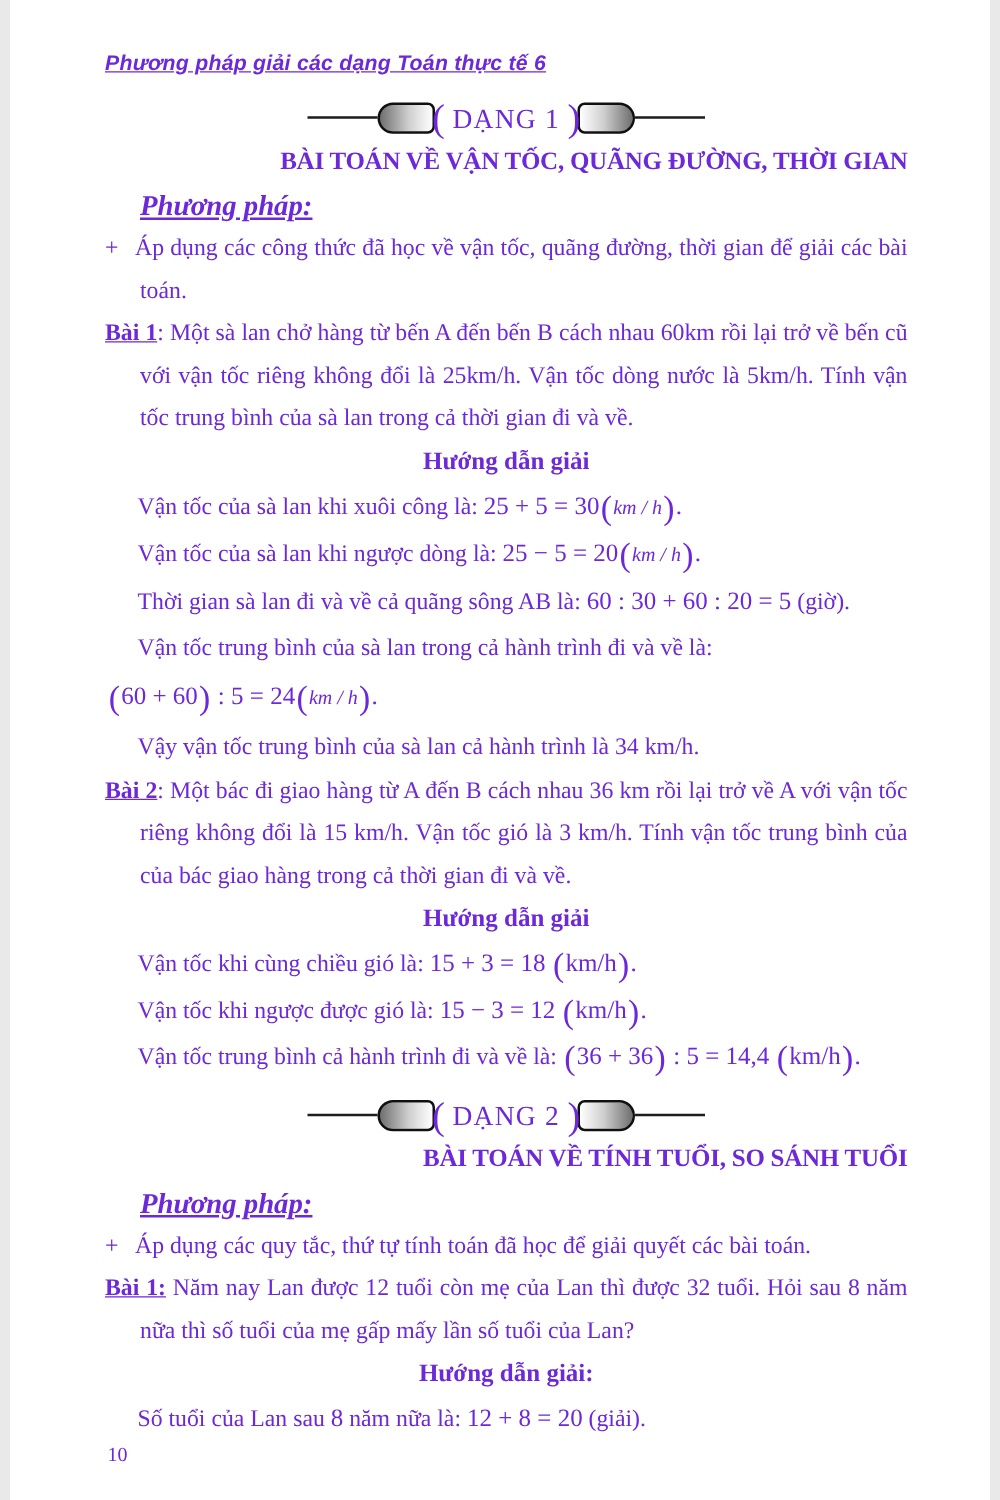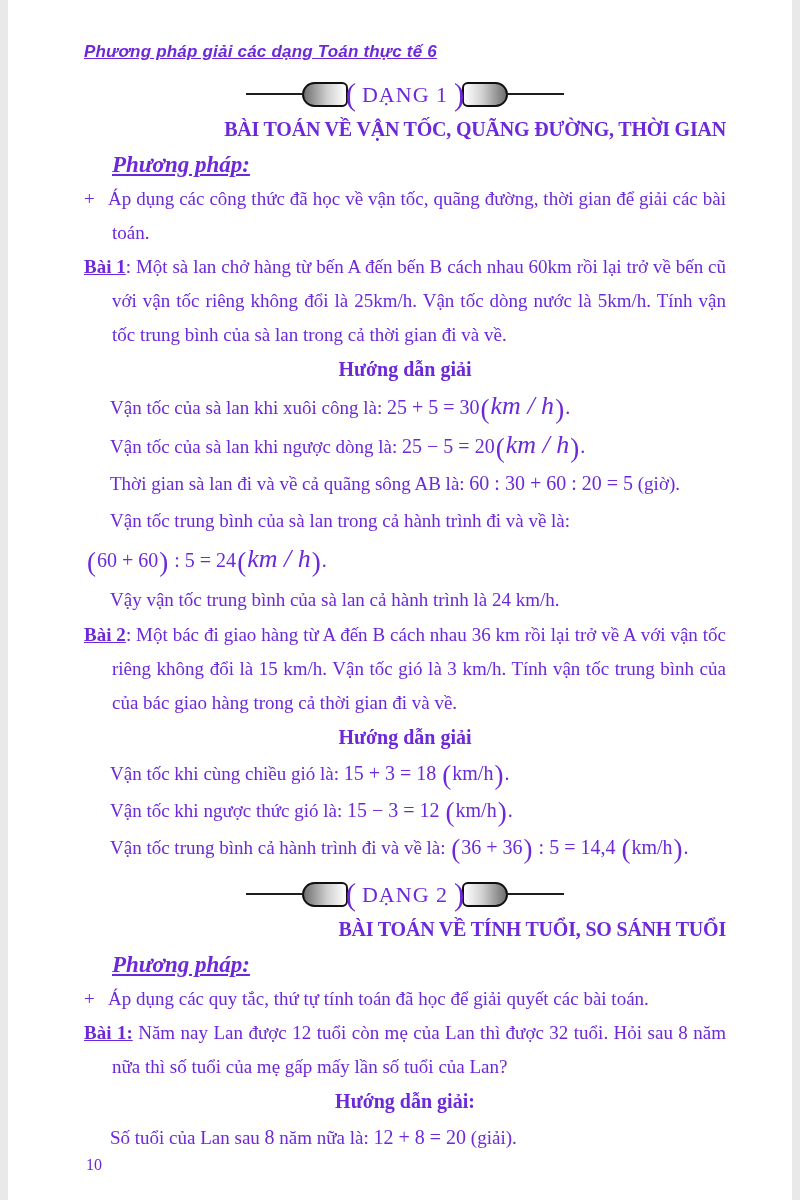--- a/index.html
+++ b/index.html
@@ -74,21 +74,21 @@
   .center-bold{
     text-align:center;font-weight:bold;font-size:20px;
     line-height:33px;margin:1px 0;
   }
   .sol{
     margin:0;line-height:37px;padding-left:26px;
   }
   .sol.flush{padding-left:2px;line-height:40px;}
   .seg-t{}
   .seg-m{font-family:"Liberation Serif",serif;font-size:20px;}
-  .seg-i{font-family:"Liberation Serif",serif;font-size:26px;font-style:italic;}
+  .seg-i{font-family:"Liberation Serif",serif;font-size:16px;font-style:italic;}
   .seg-p{
     font-family:"Liberation Serif",serif;
     font-size:27px;line-height:0;vertical-align:-3.5px;
     padding:0 1px;font-weight:400;
   }
   .footer{
     position:absolute;left:78px;top:1156px;
     font-size:16px;
   }
 </style>
@@ -121,28 +121,28 @@
 
   <p class="para">
     <span class="blabel">Bài 1</span><span>: </span><span>Một sà lan chở hàng từ bến A đến bến B cách nhau 60km rồi lại trở về bến cũ với vận tốc riêng không đổi là 25km/h. Vận tốc dòng nước là 5km/h. Tính vận tốc trung bình của sà lan trong cả thời gian đi và về.</span>
   </p>
   <div class="center-bold">Hướng dẫn giải</div>
   <div class="sol"><span class="seg-t">Vận tốc của sà lan khi xuôi công là: </span><span class="seg-m">25 + 5 = 30</span><span class="seg-p">(</span><span class="seg-i">km / h</span><span class="seg-p">)</span><span class="seg-m">.</span></div>
   <div class="sol"><span class="seg-t">Vận tốc của sà lan khi ngược dòng là: </span><span class="seg-m">25 − 5 = 20</span><span class="seg-p">(</span><span class="seg-i">km / h</span><span class="seg-p">)</span><span class="seg-m">.</span></div>
   <div class="sol"><span class="seg-t">Thời gian sà lan đi và về cả quãng sông AB là: </span><span class="seg-m">60 : 30 + 60 : 20 = 5</span><span class="seg-t"> (giờ).</span></div>
   <div class="sol"><span class="seg-t">Vận tốc trung bình của sà lan trong cả hành trình đi và về là:</span></div>
   <div class="sol flush"><span class="seg-p">(</span><span class="seg-m">60 + 60</span><span class="seg-p">)</span><span class="seg-m"> : 5 = 24</span><span class="seg-p">(</span><span class="seg-i">km / h</span><span class="seg-p">)</span><span class="seg-m">.</span></div>
-  <div class="sol"><span class="seg-t">Vậy vận tốc trung bình của sà lan cả hành trình là 24 km/h.</span></div>
+  <div class="sol"><span class="seg-t">Vậy vận tốc trung bình của sà lan cả hành trình là 34 km/h.</span></div>
 
   <p class="para">
     <span class="blabel">Bài 2</span><span>: </span><span>Một bác đi giao hàng từ A đến B cách nhau 36 km rồi lại trở về A với vận tốc riêng không đổi là 15 km/h. Vận tốc gió là 3 km/h. Tính vận tốc trung bình của của bác giao hàng trong cả thời gian đi và về.</span>
   </p>
   <div class="center-bold">Hướng dẫn giải</div>
   <div class="sol"><span class="seg-t">Vận tốc khi cùng chiều gió là: </span><span class="seg-m">15 + 3 = 18 </span><span class="seg-p">(</span><span class="seg-m">km/h</span><span class="seg-p">)</span><span class="seg-m">.</span></div>
-  <div class="sol"><span class="seg-t">Vận tốc khi ngược thức gió là: </span><span class="seg-m">15 − 3 = 12 </span><span class="seg-p">(</span><span class="seg-m">km/h</span><span class="seg-p">)</span><span class="seg-m">.</span></div>
+  <div class="sol"><span class="seg-t">Vận tốc khi ngược được gió là: </span><span class="seg-m">15 − 3 = 12 </span><span class="seg-p">(</span><span class="seg-m">km/h</span><span class="seg-p">)</span><span class="seg-m">.</span></div>
   <div class="sol"><span class="seg-t">Vận tốc trung bình cả hành trình đi và về là: </span><span class="seg-p">(</span><span class="seg-m">36 + 36</span><span class="seg-p">)</span><span class="seg-m"> : 5 = 14,4 </span><span class="seg-p">(</span><span class="seg-m">km/h</span><span class="seg-p">)</span><span class="seg-m">.</span></div>
 
   <div class="badge-row" style="margin-top:12px;">
     <span class="bline"></span>
     <span class="capsule capl"></span>
     <span class="bparen">(</span>
     <span class="btext">DẠNG 2</span>
     <span class="bparen">)</span>
     <span class="capsule capr"></span>
     <span class="bline"></span>

